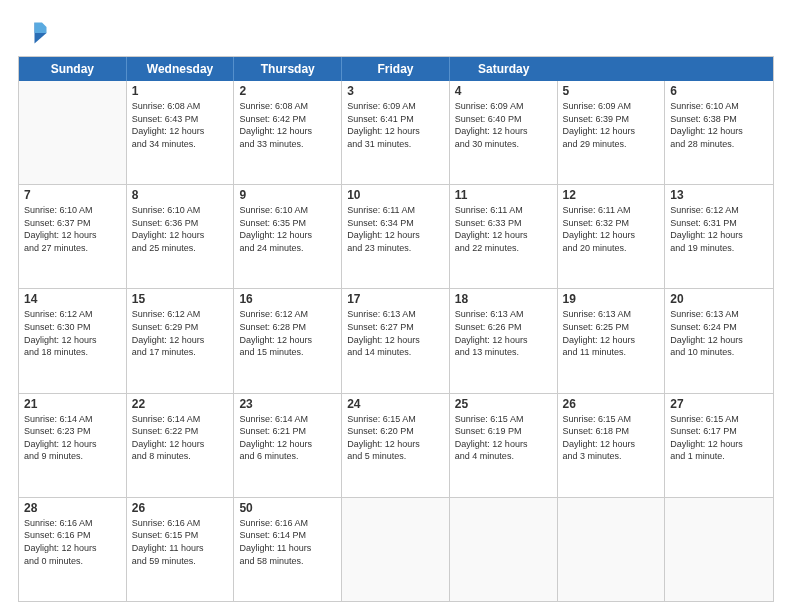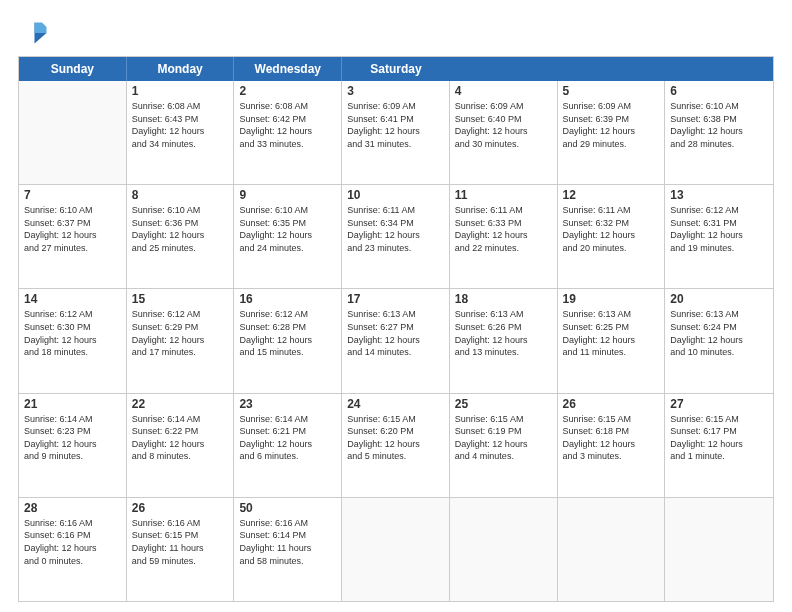--- a/index.html
+++ b/index.html
@@ -119,22 +119,23 @@
     </div>
     <div class="title-section">
       <div class="month-title"></div>
       <div class="location"></div>
     </div>
   </div>
 
   <div class="calendar">
     <div class="cal-header">
     <div class="cal-header-cell">Sunday</div>
-        <div class="cal-header-cell">Monday</div>
         <div class="cal-header-cell">Wednesday</div>
+        <div class="cal-header-cell">Thursday</div>
+        <div class="cal-header-cell">Friday</div>
         <div class="cal-header-cell">Saturday</div>
       </div>
     <div class="cal-body">
     <div class="cal-row">
           <div class="cal-cell empty"></div>
           <div class="cal-cell">
             <span class="day-num">1</span>
             <div class="cell-info" style="white-space: pre-line;">Sunrise: 6:08 AM
 Sunset: 6:43 PM
 Daylight: 12 hours

